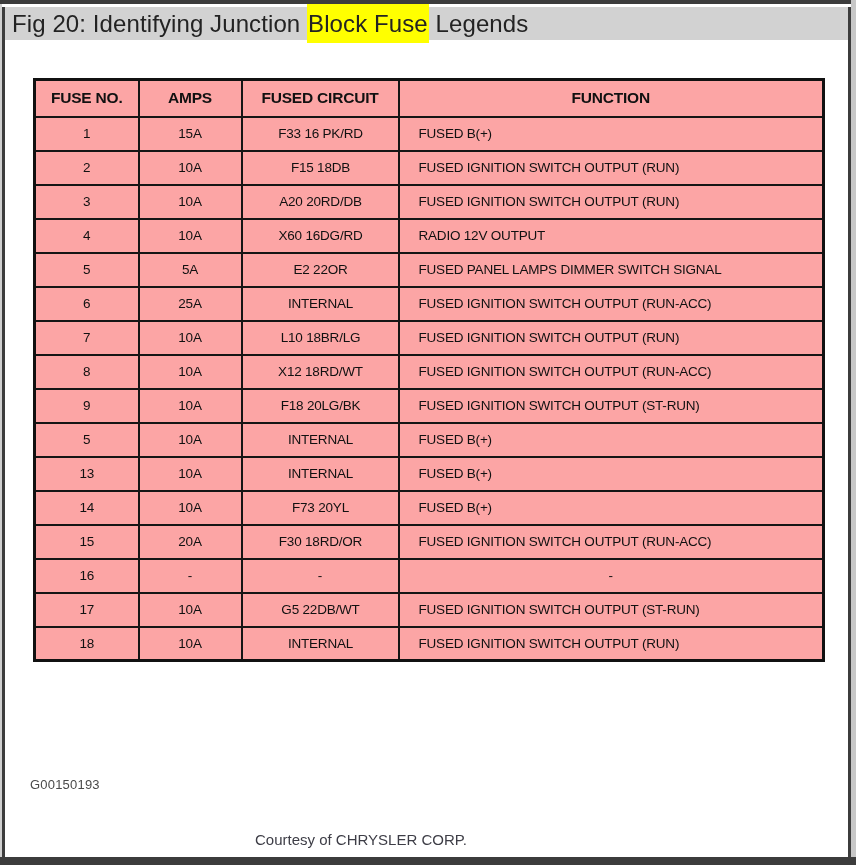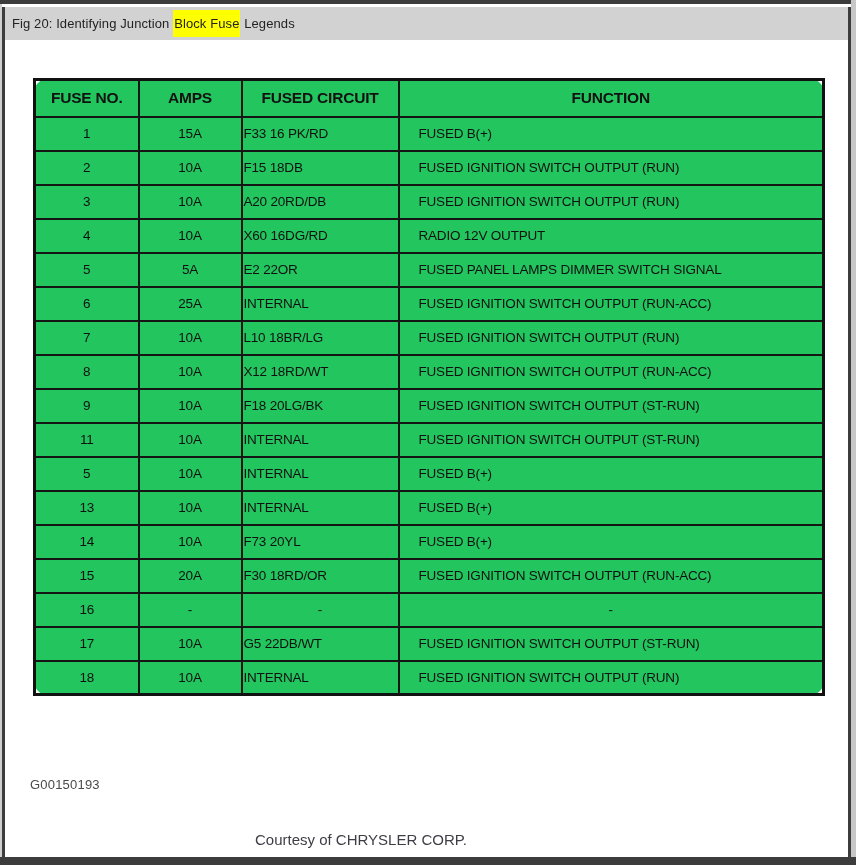--- a/index.html
+++ b/index.html
@@ -16,40 +16,39 @@
   .edge-gray-left  { position: absolute; left: 0; top: 4px; width: 2px; height: 853px; background: #cfcfcf; }
   .edge-gray-right { position: absolute; left: 851px; top: 0; width: 5px; height: 865px; background: #c7c7c7; }
   .border-left  { position: absolute; left: 2px;  top: 7px; width: 3px; height: 850px; background: #3c3c3c; }
   .border-right { position: absolute; left: 848px; top: 7px; width: 3px; height: 850px; background: #3c3c3c; }
 
   
   .title-bar {
     position: absolute; left: 5px; top: 7px; width: 843px; height: 33px;
     background: #d2d2d2;
     color: #232323;
-    font-size: 13px;
+    font-size: 24px;
     line-height: 33px;
     padding-left: 7px;
     white-space: pre;
     letter-spacing: 0.1px;
   }
   .title-bar mark {
     background: #ffff00;
     color: #232323;
     padding: 6px 1px;
   }
 
   
   table.fuse-table {
     position: absolute; left: 33px; top: 78px;
     width: 789px;
     border-collapse: collapse;
     table-layout: fixed;
-    background: #22c55e;
-    border-radius: 17px;
+    background: #fca5a5;
   }
   table.fuse-table th, table.fuse-table td {
     border: 2px solid #151515;
     color: #111111;
     overflow: hidden;
     white-space: nowrap;
   }
   table.fuse-table { border: 3px solid #111111; }
   table.fuse-table th {
     height: 37px;
@@ -57,21 +56,21 @@
     font-weight: bold;
     text-align: center;
     letter-spacing: -0.2px;
   }
   table.fuse-table td {
     height: 34px;
     font-size: 13.5px;
     letter-spacing: -0.2px;
   }
   td.c0, td.c1 { text-align: center; }
-  td.c2 { text-align: left; padding-left: 1px; }
+  td.c2 { text-align: center; padding-left: 1px; }
   td.c3 { text-align: left; padding-left: 19px; }
   td.center { text-align: center; padding-left: 0; }
 
   
   .figure-id {
     position: absolute; left: 30px; top: 777px;
     font-size: 13px; color: #4a4a4a; letter-spacing: 0.2px; text-align: right;
   }
   .courtesy {
     position: absolute; left: 5px; top: 831px; width: 712px;
@@ -155,26 +154,20 @@
         <td class="c2">X12 18RD/WT</td>
         <td class="c3">FUSED IGNITION SWITCH OUTPUT (RUN-ACC)</td>
       </tr>
       <tr>
         <td class="c0">9</td>
         <td class="c1">10A</td>
         <td class="c2">F18 20LG/BK</td>
         <td class="c3">FUSED IGNITION SWITCH OUTPUT (ST-RUN)</td>
       </tr>
       <tr>
-        <td class="c0">11</td>
-        <td class="c1">10A</td>
-        <td class="c2">INTERNAL</td>
-        <td class="c3">FUSED IGNITION SWITCH OUTPUT (ST-RUN)</td>
-      </tr>
-      <tr>
         <td class="c0">5</td>
         <td class="c1">10A</td>
         <td class="c2">INTERNAL</td>
         <td class="c3">FUSED B(+)</td>
       </tr>
       <tr>
         <td class="c0">13</td>
         <td class="c1">10A</td>
         <td class="c2">INTERNAL</td>
         <td class="c3">FUSED B(+)</td>

